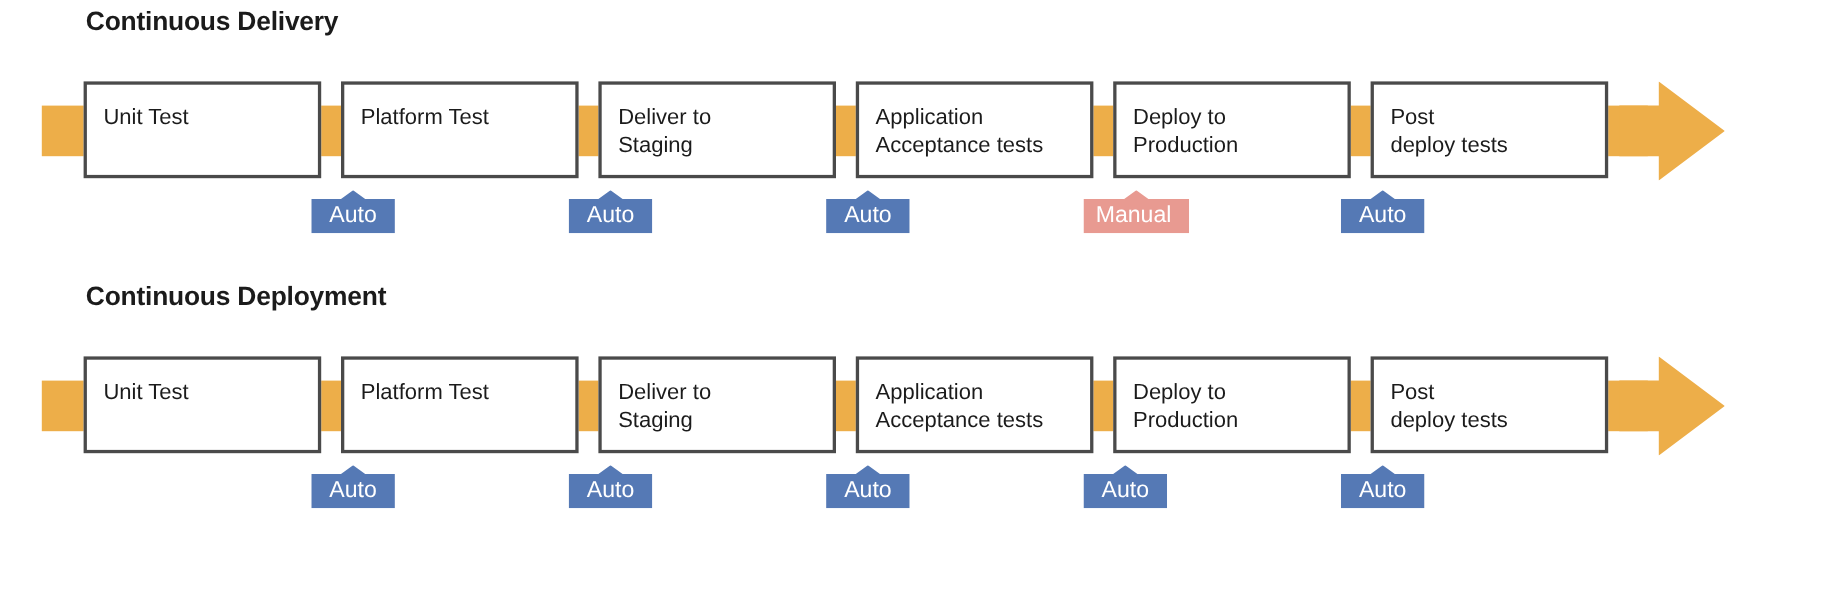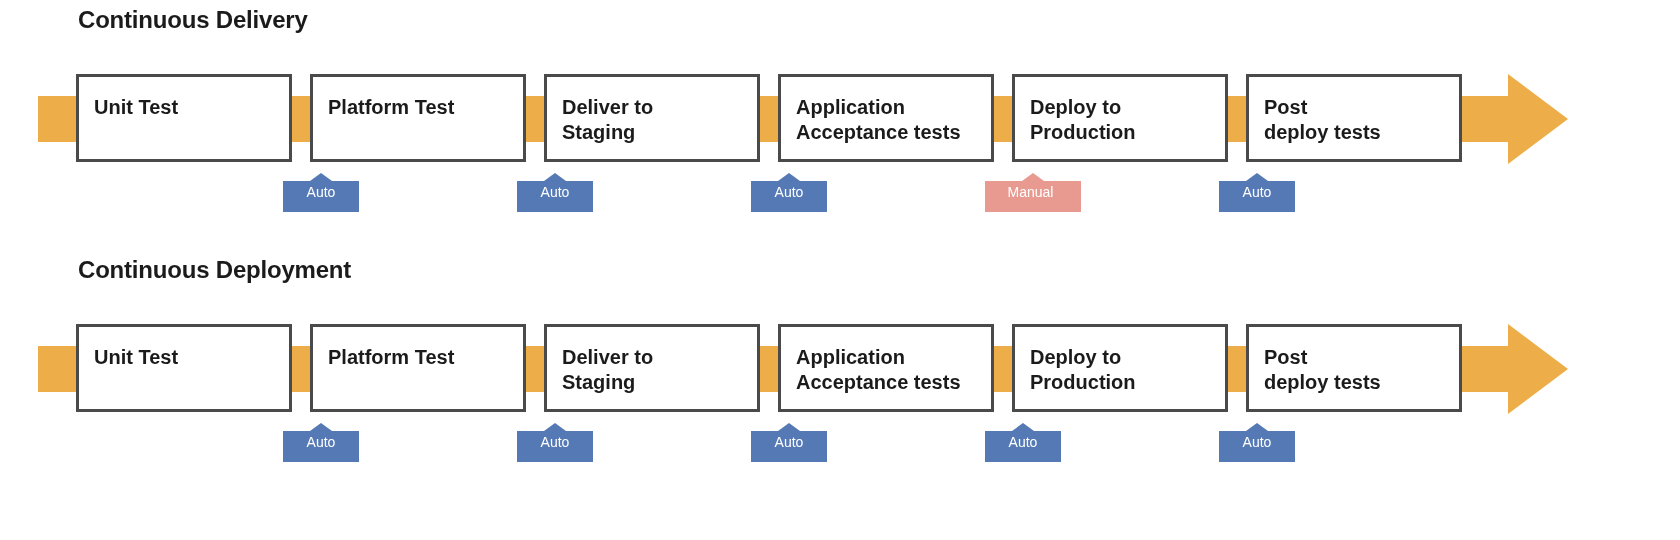--- a/index.html
+++ b/index.html
@@ -74,21 +74,21 @@
     box-sizing: border-box;
     background: #ffffff;
     border: 3px solid #4a4a4a;
   }
   .stage-label {
     position: absolute;
     left: 15px;
     top: 18px;
     right: 8px;
     font-size: 20px;
-    font-weight: bold;
+    font-weight: normal;
     line-height: 25px;
     color: #1b1b1b;
     white-space: pre-line;
   }
 
   .badge {
     position: absolute;
     top: 99px;
     width: 76px;
     height: 39px;
@@ -98,21 +98,21 @@
     position: absolute;
     left: 0;
     top: 0;
   }
   .badge-label {
     position: absolute;
     left: 0;
     right: 0;
     top: 11px;
     text-align: center;
-    font-size: 14px;
+    font-size: 21px;
     font-weight: normal;
     color: #ffffff;
     white-space: nowrap;
     pointer-events: none;
   }
   .badge.badge-manual { width: 91px; }
 </style>
 </head>
 <body>
 

